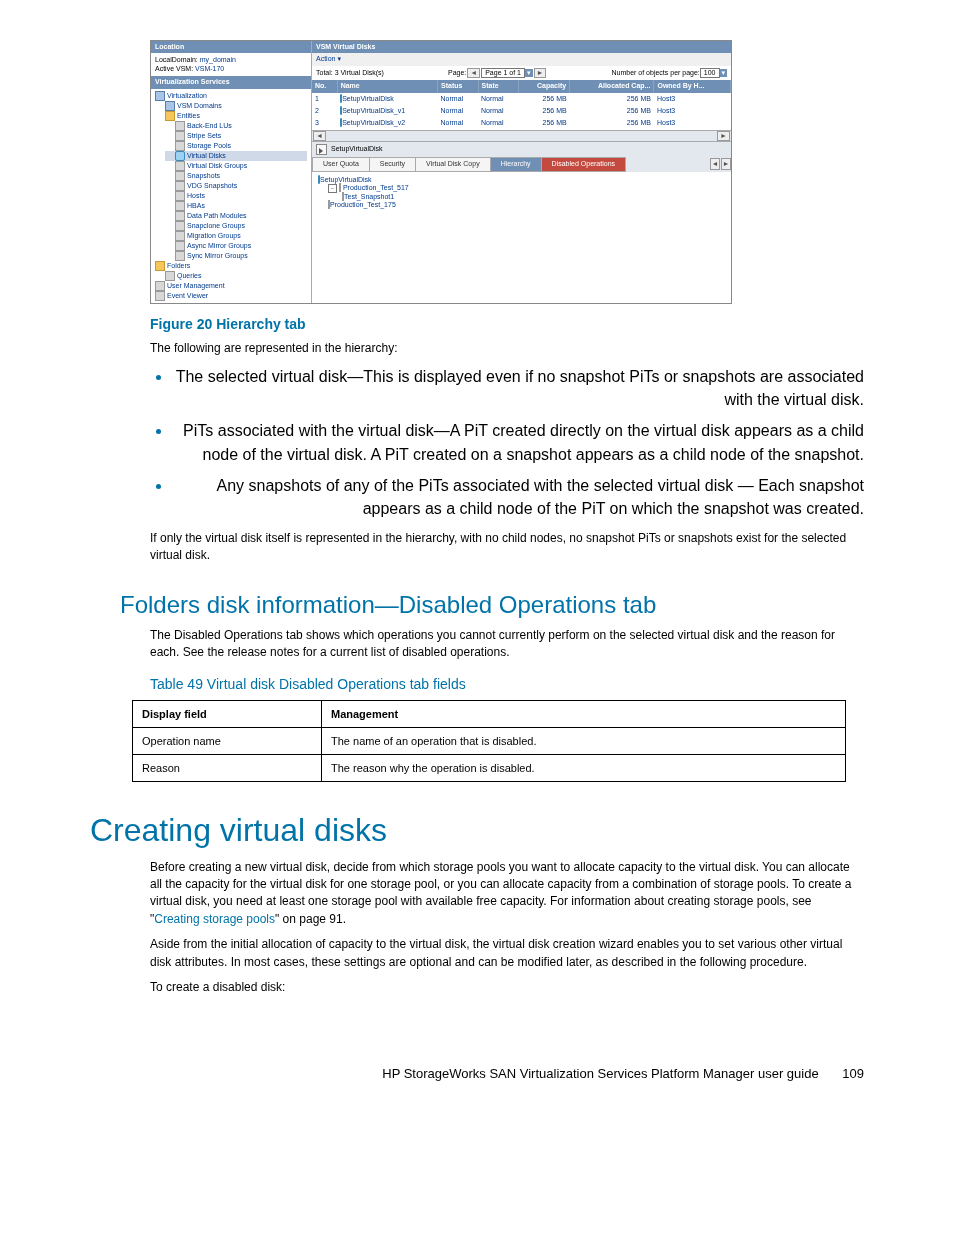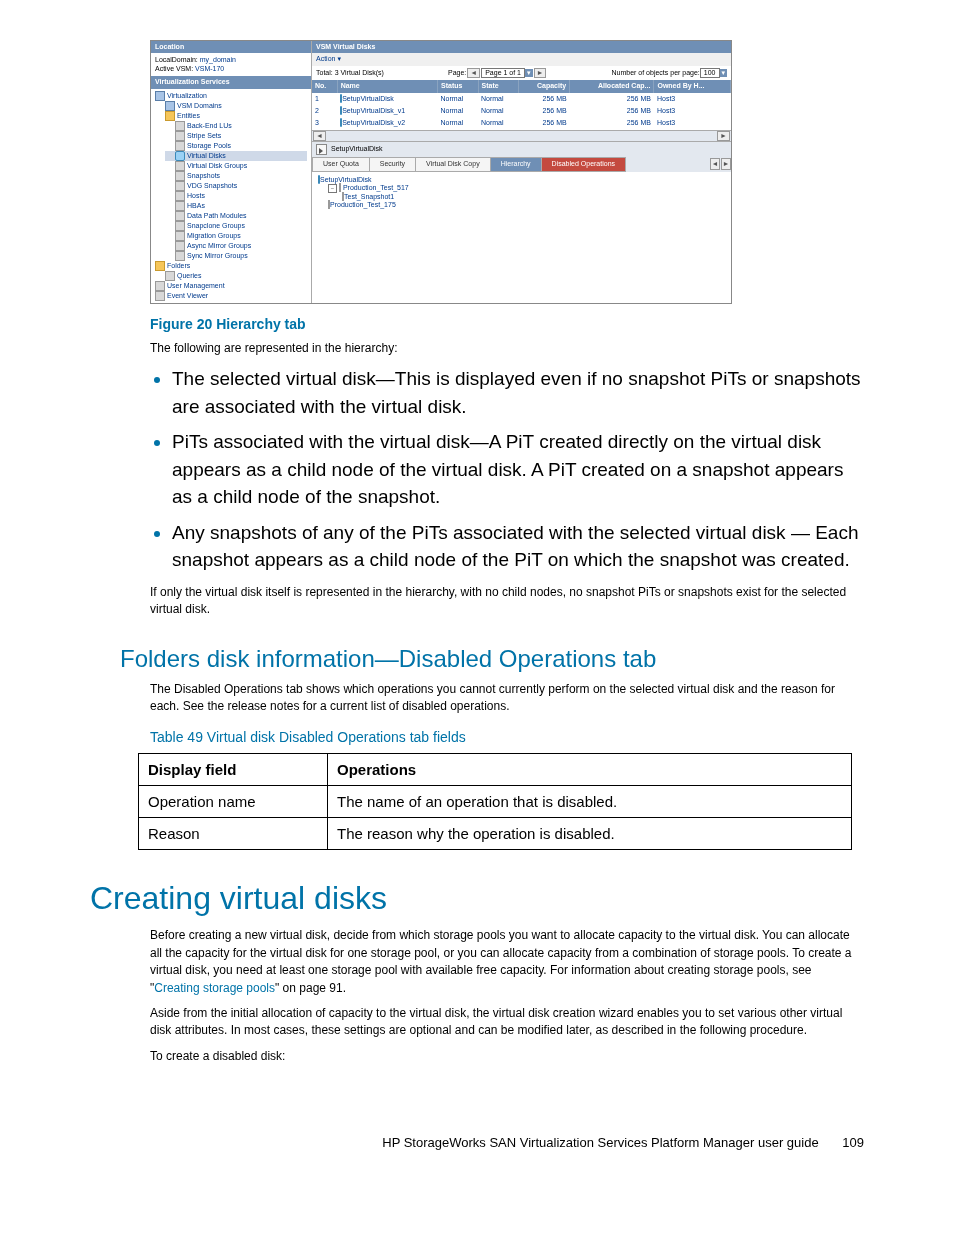--- a/index.html
+++ b/index.html
@@ -80,24 +80,25 @@
     font-weight: normal;
     font-size: 14px;
     margin: 14px 0 8px 30px;
   }
   p.body {
     font-size: 12px;
     line-height: 1.45;
     margin: 8px 0 8px 30px;
   }
   ul.body {
-    font-size: 19px;
+    font-size: 16px;
     line-height: 1.45;
     margin: 4px 0 10px 30px;
     padding-left: 22px;
+    text-align: right;
   }
   ul.body li { margin-bottom: 8px; }
   ul.body li::marker { color: #0073a8; }
   h2.section {
     font-family: Arial, Helvetica, sans-serif;
     font-weight: 300;
     color: #0073a8;
     font-size: 24px;
     margin: 26px 0 8px 0;
   }
@@ -107,22 +108,22 @@
     color: #0073a8;
     font-size: 32px;
     margin: 30px 0 10px -30px;
   }
   a.link { color: #0073a8; text-decoration: none; }
 
   
   table.body-table {
     border-collapse: collapse;
     width: calc(100% - 30px);
-    margin-left: 18px;
-    font-size: 15px;
+    margin-left: 12px;
+    font-size: 11px;
   }
   table.body-table th,
   table.body-table td {
     border: 1px solid #000;
     padding: 7px 9px;
     text-align: left;
     vertical-align: top;
   }
   table.body-table th { font-weight: bold; }
   table.body-table .col1 { width: 170px; }
@@ -283,21 +284,21 @@
   <h2 class="section">Folders disk information—Disabled Operations tab</h2>
 
   <p class="body">The Disabled Operations tab shows which operations you cannot currently perform on the selected virtual disk and the reason for each. See the release notes for a current list of disabled operations.</p>
 
   <div class="table-caption">Table 49 Virtual disk Disabled Operations tab fields</div>
 
   <table class="body-table">
     <tbody>
         <tr>
       <th class="col1">Display field</th>
-      <th>Operations</th>
+      <th>Management</th>
     </tr>
     <tr>
       <td>Operation name</td>
       <td>The name of an operation that is disabled.</td>
     </tr>
     <tr>
       <td>Reason</td>
       <td>The reason why the operation is disabled.</td>
     </tr>
   </tbody>

